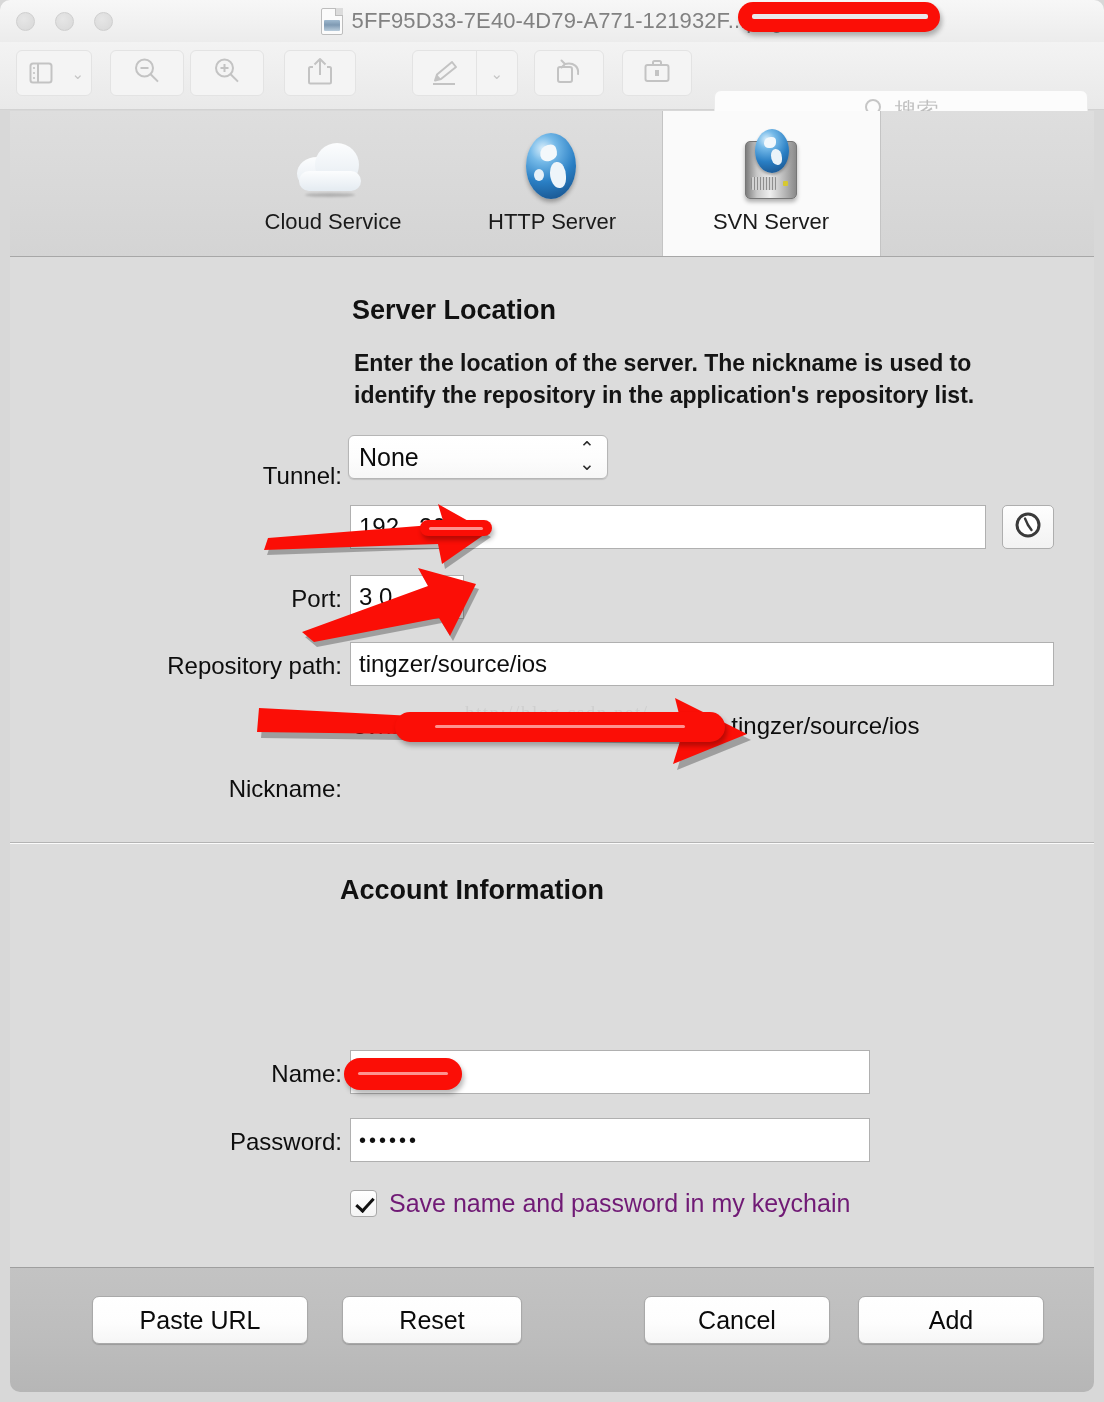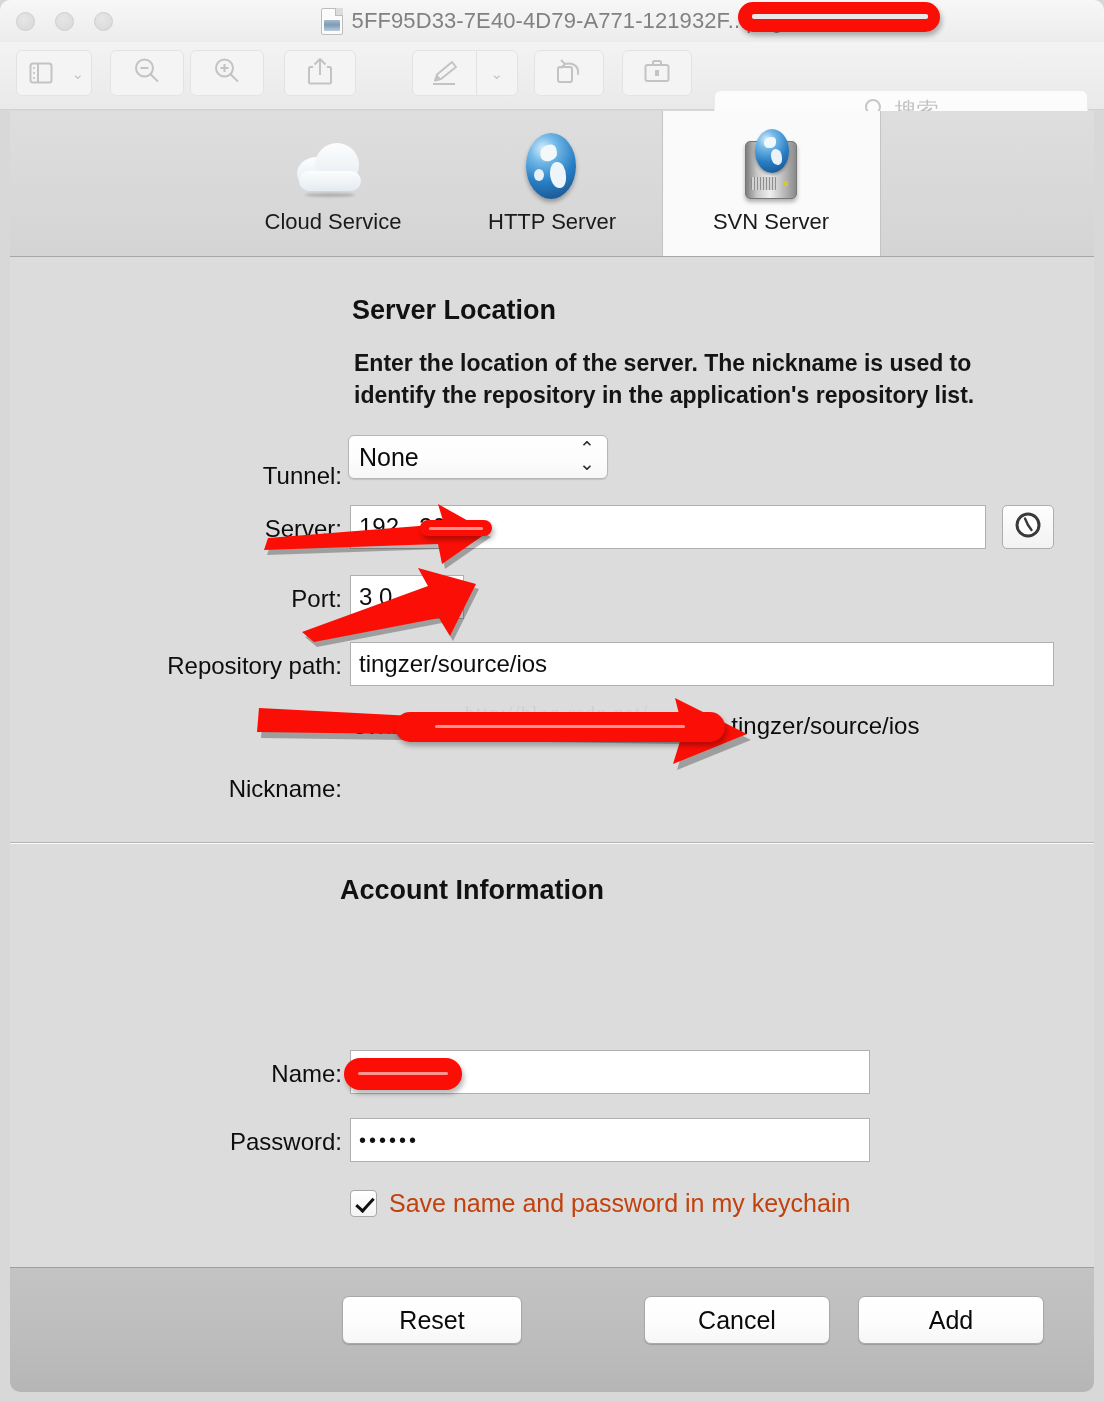--- a/index.html
+++ b/index.html
@@ -449,21 +449,21 @@
     content: "";
     position: absolute;
     left: 9px; top: 3px;
     width: 7px; height: 15px;
     border: solid #111;
     border-width: 0 3px 3px 0;
     transform: rotate(42deg);
   }
   .checkbox-label {
     font-size: 25px;
-    color: #c2410c;
+    color: #701a75;
     white-space: nowrap;
   }
 
   .dots {
     letter-spacing: 3px;
     font-size: 20px;
     color: #111;
   }
 
   
@@ -680,21 +680,20 @@
 
     <div class="row-label" style="left:60px; top:190px; width:272px;margin-top:15px;">Tunnel:</div>
     <div class="popup" style="left:338px; top:178px; width:260px; height:44px;">
       <span>None</span>
       <span class="arrows">
           <span>⌃</span>
           <span>⌄</span>
         </span>
     </div>
 
-    <div class="row-label" style="left:60px; top:258px; width:272px;">Server:</div>
     <div class="txt-field" style="left:340px; top:248px; width:636px; height:44px;">
       <span>192.        .20</span>
     </div>
     <div class="hist-btn" style="left:992px; top:248px; width:52px; height:44px;">
       <span>
         <svg width="28" height="28" viewBox="0 0 28 28">
           <circle cx="14" cy="14" r="11" fill="#ffffff" stroke="#3a3a3a" stroke-width="3"></circle>
           <line x1="14" y1="14" x2="11" y2="7.5" stroke="#3a3a3a" stroke-width="2.4" stroke-linecap="round"></line>
           <line x1="14" y1="14" x2="17.5" y2="19" stroke="#3a3a3a" stroke-width="2.4" stroke-linecap="round"></line>
         </svg>
@@ -734,20 +733,21 @@
       <span class="dots">••••••</span>
     </div>
 
     <div class="checkbox-row" style="left:340px; top:932px;">
       <div class="checkbox"></div>
       <div class="checkbox-label">Save name and password in my keychain</div>
     </div>
   </div>
 
   <div class="footer">
+    <div class="btn" style="left:82px; width:216px;">Paste URL</div>
     <div class="btn" style="left:332px; width:180px;">Reset</div>
     <div class="btn" style="left:634px; width:186px;">Cancel</div>
     <div class="btn" style="left:848px; width:186px;">Add</div>
   </div>
 
   <div class="anno" style="left:262px; top:498px;">
     <svg width="260" height="80" viewBox="0 0 260 80">
       <g transform="translate(3,5)" opacity="0.28">
         <path d="M6 40 L182 26 L176 6 L226 34 L180 66 L176 46 L2 52 Z" fill="#000"></path>
       </g>

